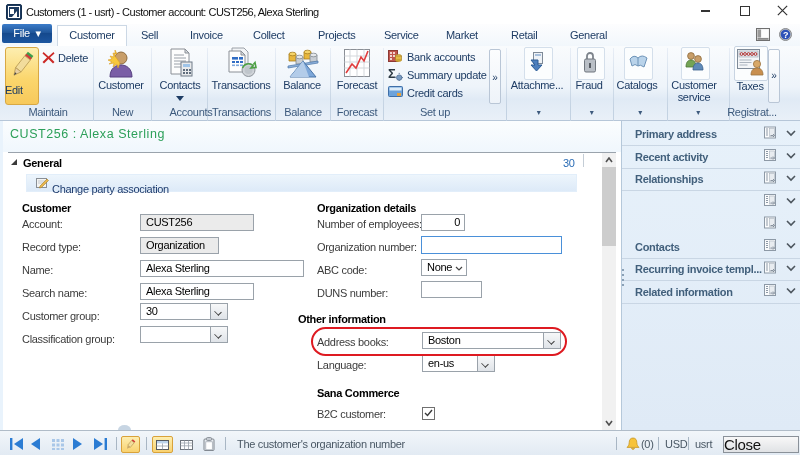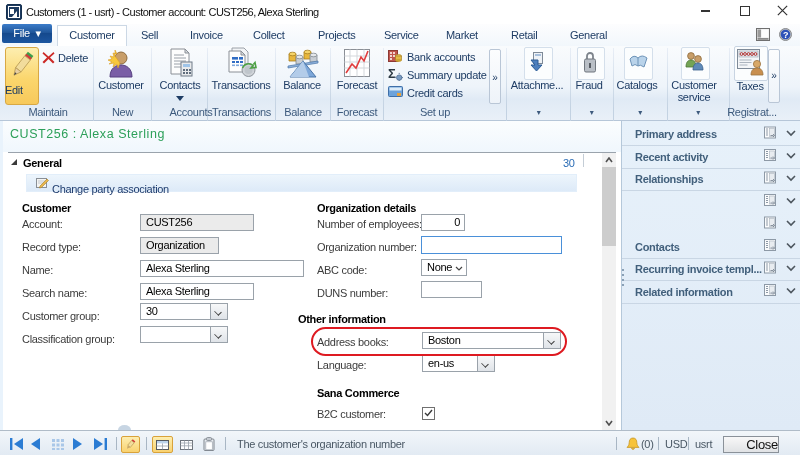--- a/index.html
+++ b/index.html
@@ -464,14 +464,14 @@
 <div class="ssep" style="left:616px"></div>
 <svg class="abs" style="left:626px;top:437px" width="14" height="14" viewBox="0 0 14 14">
  <path d="M7 1 C9.8 1 10.8 3.2 10.8 5.5 C10.8 8.4 12.4 9.6 13 10.4 L1 10.4 C1.6 9.6 3.2 8.4 3.2 5.5 C3.2 3.2 4.2 1 7 1 Z" fill="#f7c33a" stroke="#c79623" stroke-width="0.8"></path>
  <path d="M5.4 11.4 a1.8 1.8 0 0 0 3.2 0 Z" fill="#f7c33a" stroke="#c79623" stroke-width="0.7"></path>
 </svg>
 <div class="stx" style="left:641px">(0)</div>
 <div class="ssep" style="left:658px"></div>
 <div class="stx" style="left:665px">USD</div>
 <div class="ssep" style="left:688px"></div>
 <div class="stx" style="left:695px">usrt</div>
-<div class="abs" style="left:723px;top:436px;width:56px;height:17px;border:1px solid #8a9199;
- background:linear-gradient(180deg,#f8f8f8,#e0e2e5);box-sizing:border-box;text-align:right;line-height:15px;font-size:13px;color:#111">Close</div>
+<div class="abs" style="left:723px;top:436px;width:76px;height:17px;border:1px solid #8a9199;
+ background:linear-gradient(180deg,#f8f8f8,#e0e2e5);box-sizing:border-box;text-align:left;line-height:15px;font-size:15px;color:#111">Close</div>
 
 </body></html>

